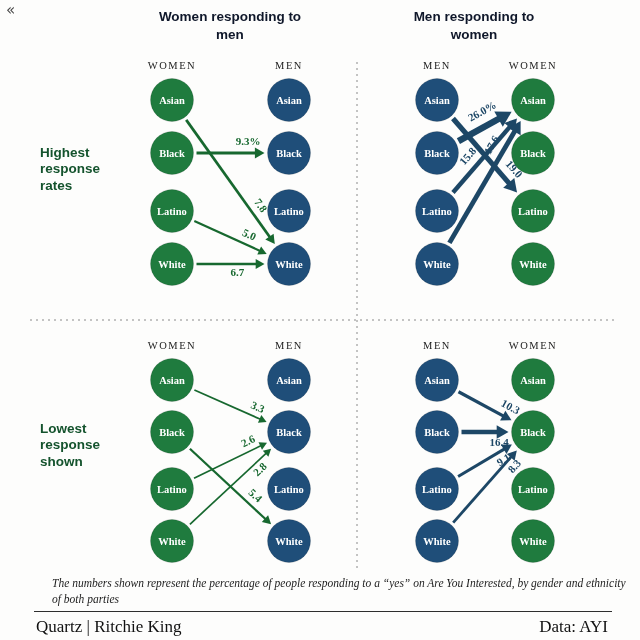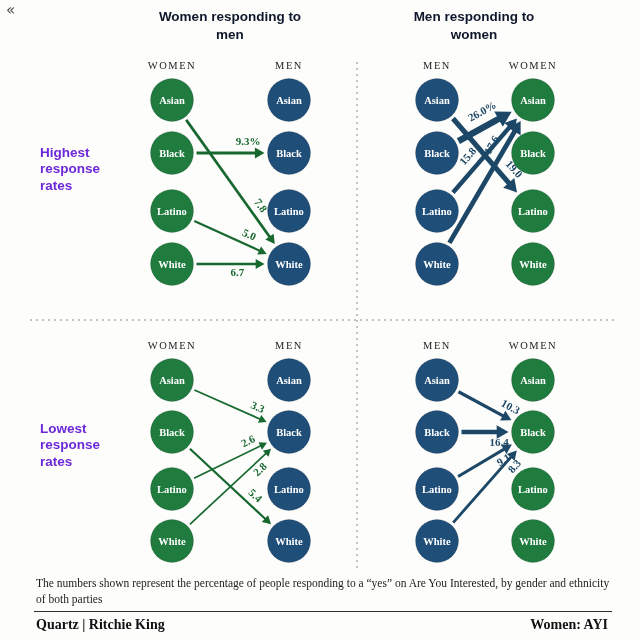--- a/index.html
+++ b/index.html
@@ -12,49 +12,49 @@
     font-family:"DejaVu Sans",sans-serif;cursor:pointer;
   }
   .title{
     position:absolute;top:8px;width:160px;text-align:center;
     font-weight:bold;font-size:13.5px;color:#0f172a;line-height:1.3;
   }
   .title-left{left:150px;}
   .title-right{left:394px;}
   .rowlabel{
     position:absolute;left:40px;width:82px;font-weight:bold;
-    font-size:13.5px;color:#6d28d9;line-height:1.22;
+    font-size:13.5px;color:#14532d;line-height:1.22;
   }
   .rowlabel-top{top:145px;}
   .rowlabel-bottom{top:421px;}
   #diagram{position:absolute;left:0;top:0;}
   .footnote{
-    position:absolute;left:36px;top:575px;width:578px;
-    font-family:"Liberation Serif",serif;
+    position:absolute;left:52px;top:575px;width:578px;
+    font-family:"Liberation Serif",serif;font-style:italic;
     font-size:11.5px;color:#1c1c1c;line-height:1.4;
   }
   .rule{position:absolute;left:34px;width:578px;top:611px;border-top:1px solid #2e2e2e;height:0;}
   .credit-left,.credit-right{
     position:absolute;top:617px;font-family:"Liberation Serif",serif;
-    font-weight:bold;font-size:14px;color:#111;
+    font-weight:normal;font-size:17px;color:#111;
   }
   .credit-left{left:36px;}
   .credit-right{right:32px;}
 </style>
 </head>
 <body>
 
 <div class="page">
   <div class="back">«</div>
 
   <div class="title title-left">Women responding to men</div>
   <div class="title title-right">Men responding to women</div>
 
   <div class="rowlabel rowlabel-top">Highest response rates</div>
-  <div class="rowlabel rowlabel-bottom">Lowest response rates</div>
+  <div class="rowlabel rowlabel-bottom">Lowest response shown</div>
 
   <svg id="diagram" width="640" height="640" viewBox="0 0 640 640">
       <line x1="357" y1="62" x2="357" y2="568" stroke="#8a8a8a" stroke-width="1" stroke-dasharray="2 4"></line>
       <line x1="30" y1="320" x2="614" y2="320" stroke="#8a8a8a" stroke-width="1" stroke-dasharray="2 4"></line>
       <text x="172" y="69" text-anchor="middle" font-family="&quot;Liberation Serif&quot;,serif" font-size="10.5" letter-spacing="1.5" fill="#222222">WOMEN</text>
       <text x="289" y="69" text-anchor="middle" font-family="&quot;Liberation Serif&quot;,serif" font-size="10.5" letter-spacing="1.5" fill="#222222">MEN</text>
       <g>
         <line x1="186.2" y1="119.9" x2="270.1" y2="237.5" stroke="#17682f" stroke-width="2.74"></line>
         <polygon points="274.8,244.1 273.6,233.7 265.3,239.6" fill="#17682f"></polygon>
         <text x="259.7" y="206.1" text-anchor="middle" dominant-baseline="middle" font-family="&quot;Liberation Serif&quot;,serif" font-size="11" font-weight="bold" fill="#17682f" transform="rotate(54.5 259.7 206.1)">7.8</text>
@@ -266,14 +266,14 @@
       </g>
       <g>
         <circle cx="533" cy="541" r="21.5" fill="#1f7b3e" stroke="rgba(0,0,0,0.18)" stroke-width="0.75"></circle>
         <text x="533" y="544.5" text-anchor="middle" font-family="&quot;Liberation Serif&quot;,serif" font-size="10.5" font-weight="bold" fill="#ffffff">White</text>
       </g>
     </svg>
 
   <div class="footnote">The numbers shown represent the percentage of people responding to a “yes” on Are You Interested, by gender and ethnicity of both parties</div>
   <div class="rule"></div>
   <div class="credit-left">Quartz | Ritchie King</div>
-  <div class="credit-right">Women: AYI</div>
+  <div class="credit-right">Data: AYI</div>
 </div>
 
 </body></html>

